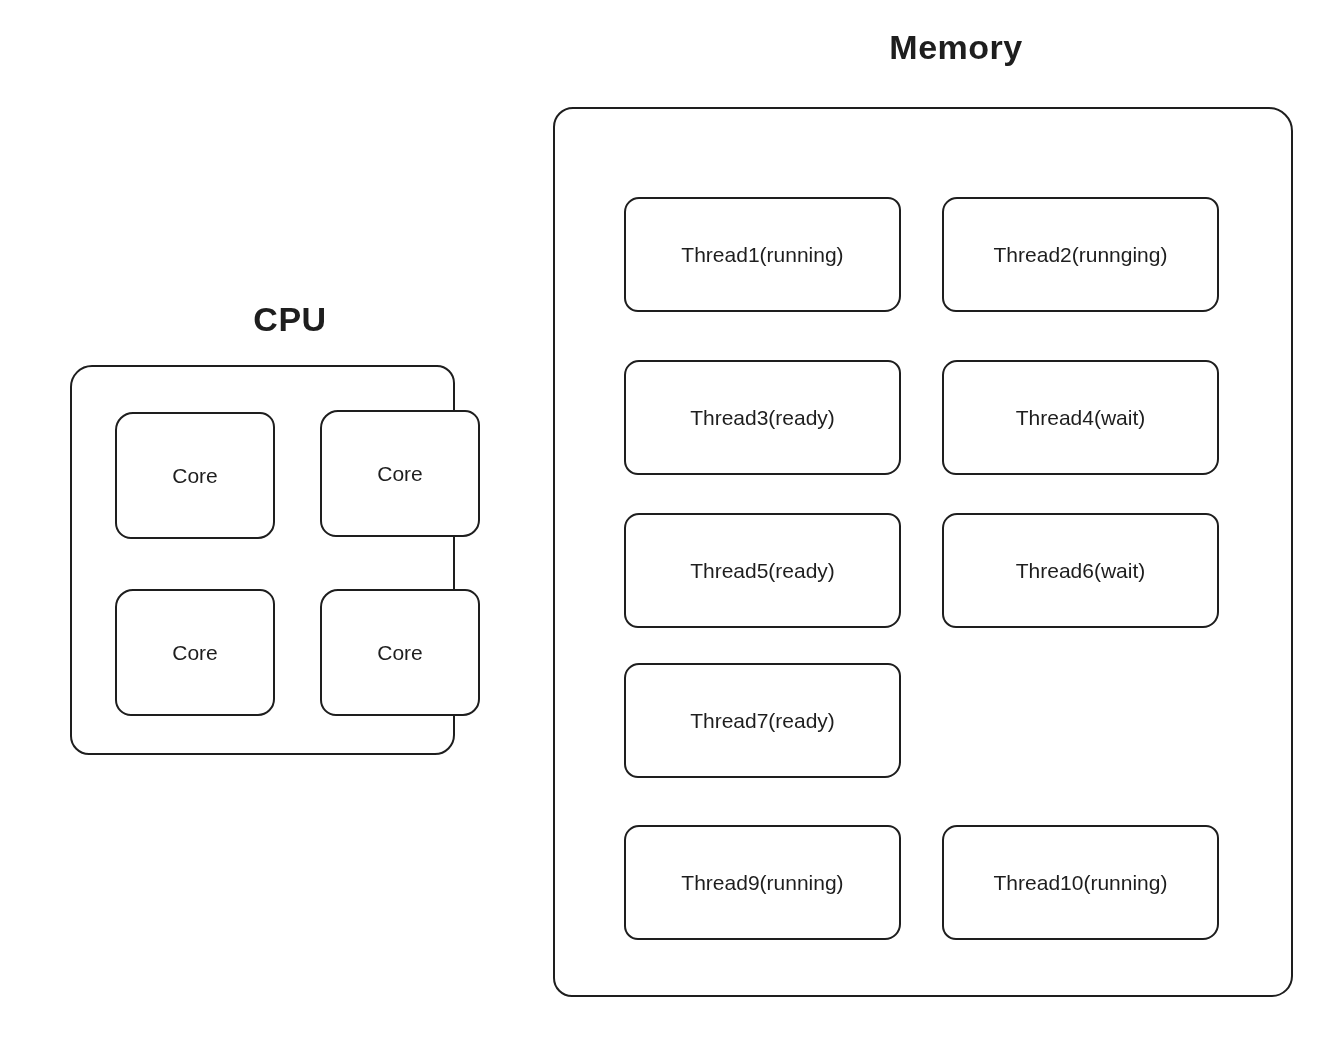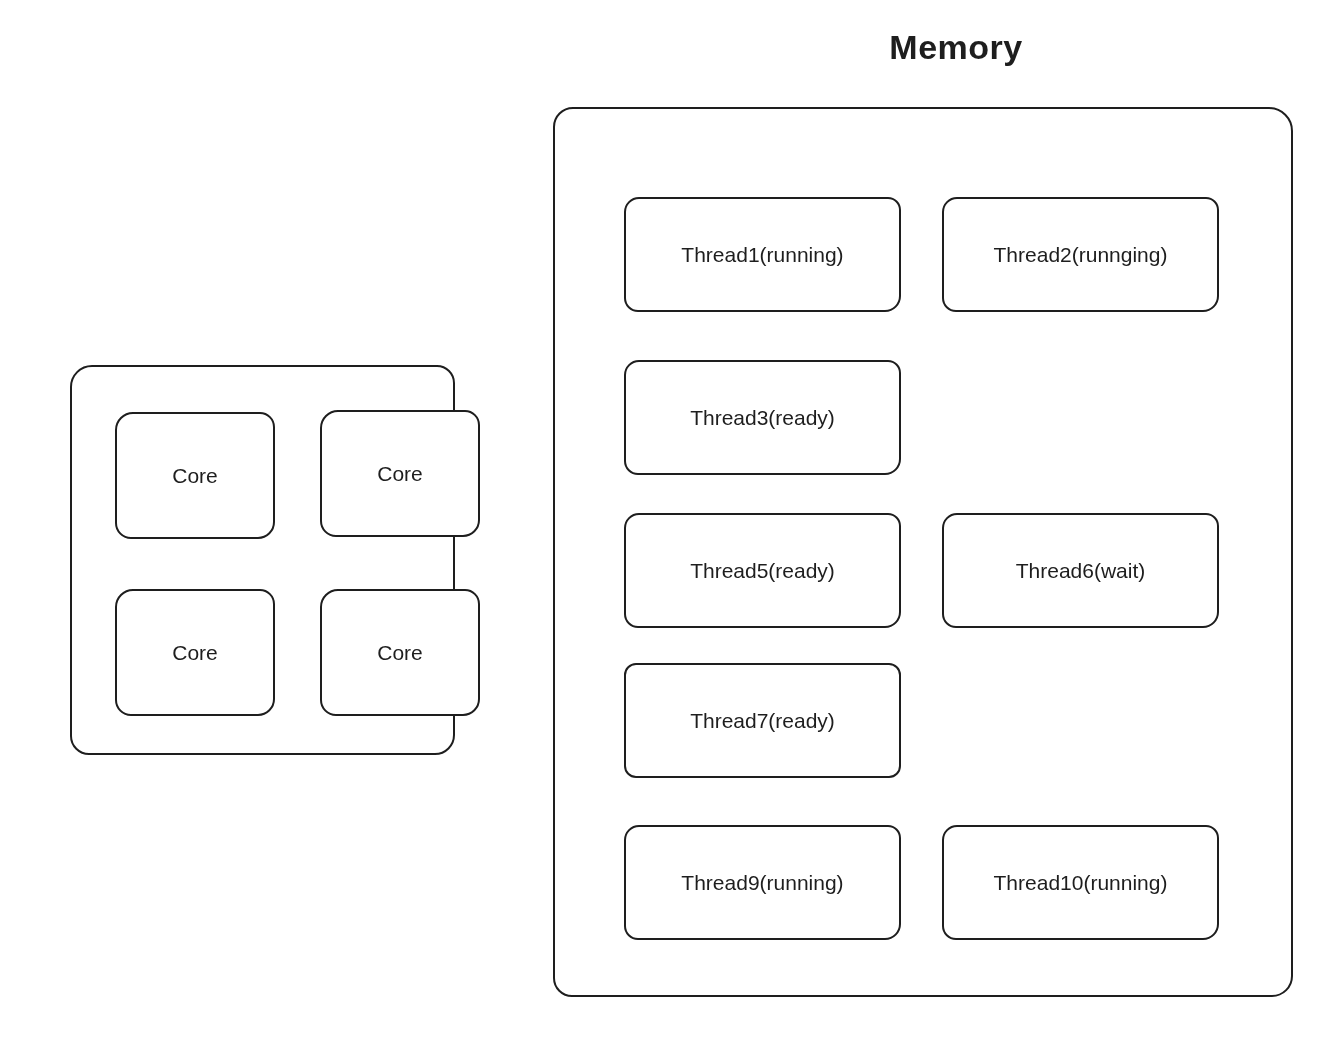--- a/index.html
+++ b/index.html
@@ -78,33 +78,34 @@
   .thread-box {
     width: 277px;
     height: 115px;
     border-radius: 15px 13px 16px 14px;
   }
   .col-left  { left: 69px;  }
   .col-right { left: 387px; }
   .row-1 { top: 88px;  }
   .row-2 { top: 251px; }
   .row-3 { top: 404px; }
-  .row-4 { top: 554px; border-radius: 12px; }
+  .row-4 { top: 554px; }
   .row-5 { top: 716px; align-items: center; }
 
   .box-label {
     pointer-events: none;
     white-space: nowrap;
   }
 </style>
 </head>
 <body>
 
 <div class="canvas">
 
+  <div class="diagram-title cpu-title">CPU</div>
 
   <div class="outer-box cpu-box">
     <div class="inner-box core-box core-tl">
       <span class="box-label">Core</span>
     </div>
     <div class="inner-box core-box core-tr">
       <span class="box-label">Core</span>
     </div>
     <div class="inner-box core-box core-bl">
       <span class="box-label">Core</span>
@@ -120,20 +121,23 @@
     <div class="inner-box thread-box col-left row-1">
       <span class="box-label">Thread1(running)</span>
     </div>
     <div class="inner-box thread-box col-right row-1">
       <span class="box-label">Thread2(runnging)</span>
     </div>
 
     <div class="inner-box thread-box col-left row-2">
       <span class="box-label">Thread3(ready)</span>
     </div>
+    <div class="inner-box thread-box col-right row-2">
+      <span class="box-label">Thread4(wait)</span>
+    </div>
 
     <div class="inner-box thread-box col-left row-3">
       <span class="box-label">Thread5(ready)</span>
     </div>
     <div class="inner-box thread-box col-right row-3">
       <span class="box-label">Thread6(wait)</span>
     </div>
 
     <div class="inner-box thread-box col-left row-4">
       <span class="box-label">Thread7(ready)</span>

